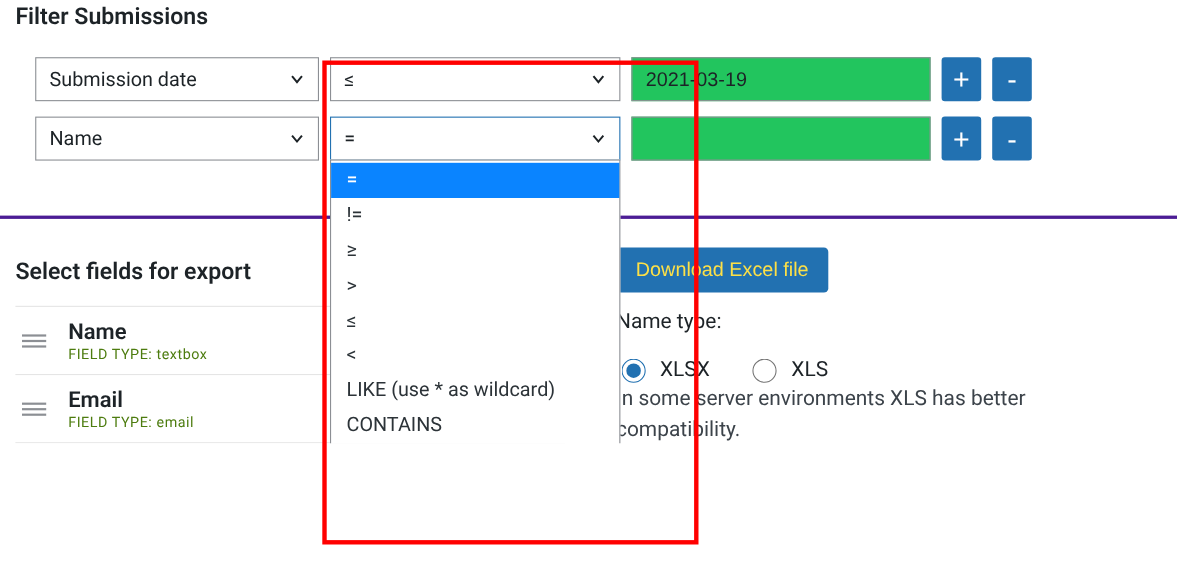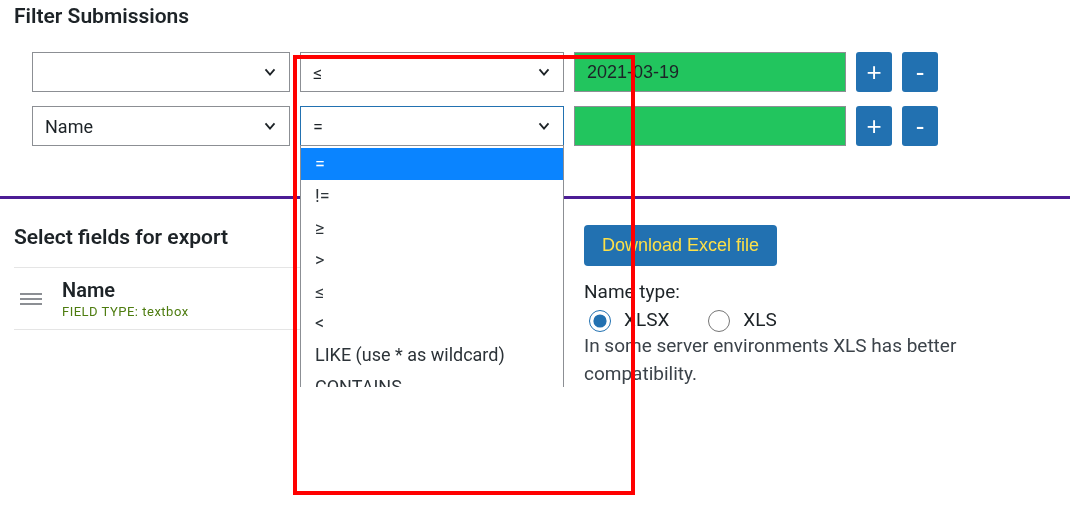--- a/index.html
+++ b/index.html
@@ -87,23 +87,23 @@
   .dropdown .opt {
     padding: 2px 14px;
     font-size: 18px;
     color: #2c3338;
     cursor: pointer;
     line-height: 1.55;
   }
   .dropdown .opt.sel { background: #0a84ff; color: #fff; }
   .export-section {
     display: flex;
-    align-items: flex-start;
+    align-items: flex-end;
     padding: 26px 14px 0 14px;
-    gap: 70px;
+    gap: 46px;
   }
   .export-left  { width: 500px; }
   .export-right { flex: 1; }
   .field-list { margin-top: 18px; border-top: 1px solid #e5e5e5; }
   .field-item {
     display: flex;
     align-items: center;
     gap: 20px;
     padding: 10px 6px 10px 6px;
     border-bottom: 1px solid #e5e5e5;
@@ -117,41 +117,42 @@
   .export-right .btn-dl {
     background: #2271b1;
     color: #fde047;
     border: none;
     font-size: 18px;
     padding: 10px 18px;
     border-radius: 4px;
     cursor: pointer;
   }
   .filetype-label { font-size: 19px; margin-top: 14px; color: #1d2327; }
-  .radio-row { display: flex; gap: 34px; margin-top: 4px; align-items: center; }
+  .radio-row { display: flex; gap: 34px; margin-top: 20px; align-items: center; }
   .radio-row label { display: flex; align-items: center; gap: 10px; font-size: 19px; color: #1d2327; cursor: pointer; }
   .radio-row input { width: 22px; height: 22px; accent-color: #2271b1; }
   .hint { font-size: 19px; color: #3c434a; line-height: 1.45; max-width: 430px; }
   .highlight-box {
     position: absolute;
     border: 4px solid #ff0000;
     pointer-events: none;
     z-index: 100;
   }
 </style>
 </head>
 <body>
 
 <div class="filter-section">
   <h2 class="section-title">Filter Submissions</h2>
 
   <div class="filter-rows">
 
     <div class="filter-row">
       <div class="fselect field">
+        <span>Submission date</span>
         <span class="chev">
           <svg width="18" height="18" viewBox="0 0 20 20">
               <path d="M5 7l5 6 5-6" fill="none" stroke="#1d2327" stroke-width="2"></path>
             </svg>
         </span>
       </div>
       <div class="fselect op">
         <span>≤</span>
         <span class="chev">
           <svg width="18" height="18" viewBox="0 0 20 20">
@@ -215,20 +216,35 @@
         <div class="field-info">
           <div class="fname">Name</div>
           <div class="ftype">
             <span>FIELD TYPE:</span>
             <span>textbox</span>
           </div>
         </div>
         <div class="field-check"></div>
       </div>
 
+      <div class="field-item">
+        <div class="grip">
+            <span></span>
+            <span></span>
+            <span></span>
+          </div>
+        <div class="field-info">
+          <div class="fname">Email</div>
+          <div class="ftype">
+            <span>FIELD TYPE:</span>
+            <span>email</span>
+          </div>
+        </div>
+        <div class="field-check"></div>
+      </div>
 
 
     </div>
   </div>
 
   <div class="export-right">
     <button class="btn-dl">Download Excel file</button>
     <div class="filetype-label">Name type:</div>
     <div class="radio-row">
       <label>

